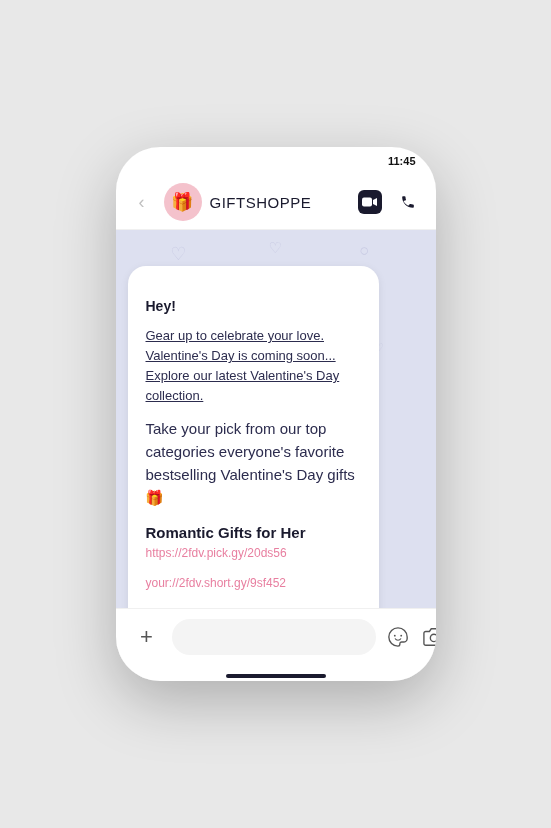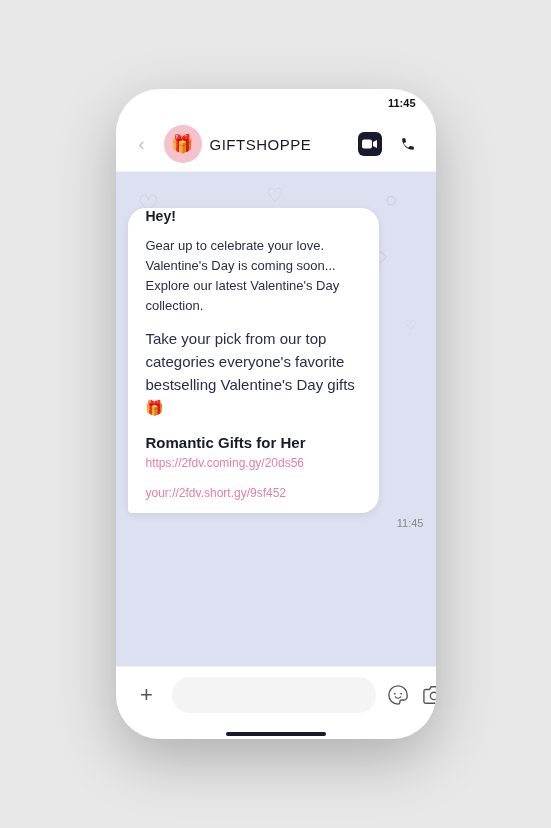--- a/index.html
+++ b/index.html
@@ -8,21 +8,21 @@
       background: #e8e8e8;
       display: flex;
       justify-content: center;
       align-items: center;
       min-height: 100vh;
       font-family: -apple-system, BlinkMacSystemFont, 'Segoe UI', sans-serif;
     }
 
     .phone-frame {
       width: 320px;
-      height: 650px;
+      height: 534px;
       background: #fff;
       border-radius: 44px;
       box-shadow: 0 20px 60px rgba(0,0,0,0.25), inset 0 0 0 1px #ccc;
       overflow: hidden;
       position: relative;
       display: flex;
       flex-direction: column;
     }
 
     
@@ -129,37 +129,38 @@
       flex-direction: column;
       align-items: flex-start;
       position: relative;
       z-index: 1;
       margin-top: 20px;
     }
 
     .message-bubble {
       background: #fff;
       border-radius: 18px 18px 18px 4px;
-      padding: 0 18px;
+      padding: 32px 18px;
       max-width: 85%;
       box-shadow: 0 2px 8px rgba(0,0,0,0.08);
     }
 
     .msg-hey {
       font-size: 14px;
       font-weight: 600;
       color: #1a1a2e;
       margin-bottom: 12px;
     }
 
     .msg-body {
       font-size: 13px;
       color: #2c2c4e;
       line-height: 1.55;
       margin-bottom: 10px;
+      text-decoration: underline;
     }
 
     .msg-categories {
       font-size: 15px;
       color: #2c2c4e;
       line-height: 1.55;
       margin-bottom: 14px;
     }
 
     .msg-section {
@@ -305,21 +306,21 @@
     </div>
 
     <div class="message-row">
       <div class="message-bubble">
         <div class="msg-hey">Hey!</div>
         <div class="msg-body">Gear up to celebrate your love. Valentine's Day is coming soon... Explore our latest Valentine's Day collection.</div>
         <div class="msg-categories">Take your pick from our top categories everyone's favorite bestselling Valentine's Day gifts 🎁</div>
 
         <div class="msg-section">
           <div class="msg-section-title">Romantic Gifts for Her</div>
-          <a class="msg-link" href="#">https://2fdv.coming.gy/20ds56</a>
+          <a class="msg-link" href="#">https://2fdv.pick.gy/20ds56</a>
         </div>
 
         <div class="msg-section">
           <a class="msg-link" href="#">your://2fdv.short.gy/9sf452</a>
         </div>
 
         <div class="msg-section">
         </div>
       </div>
     </div>

